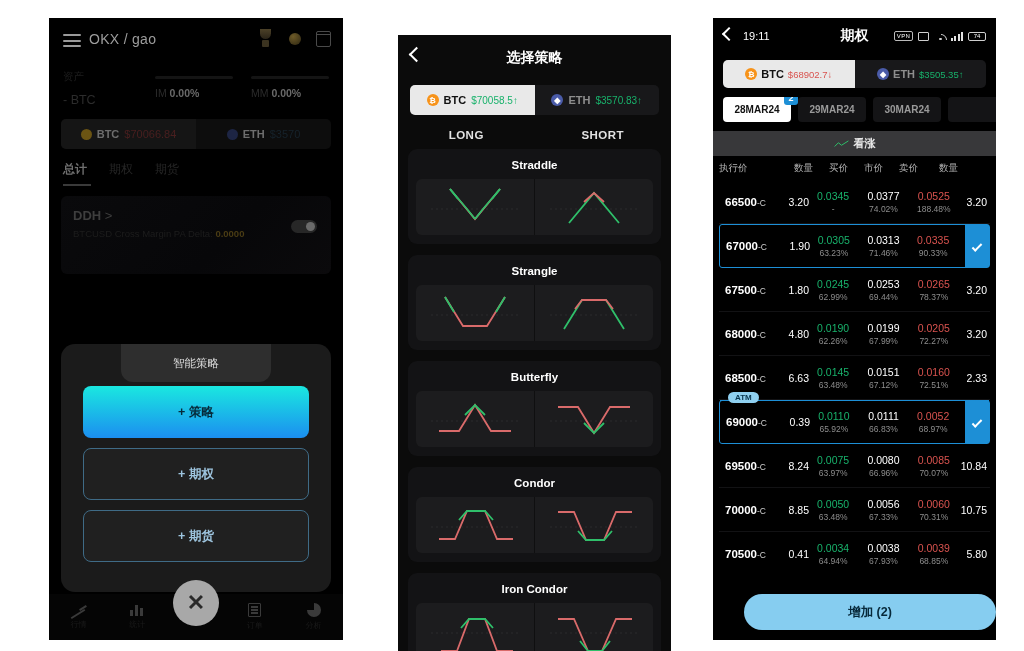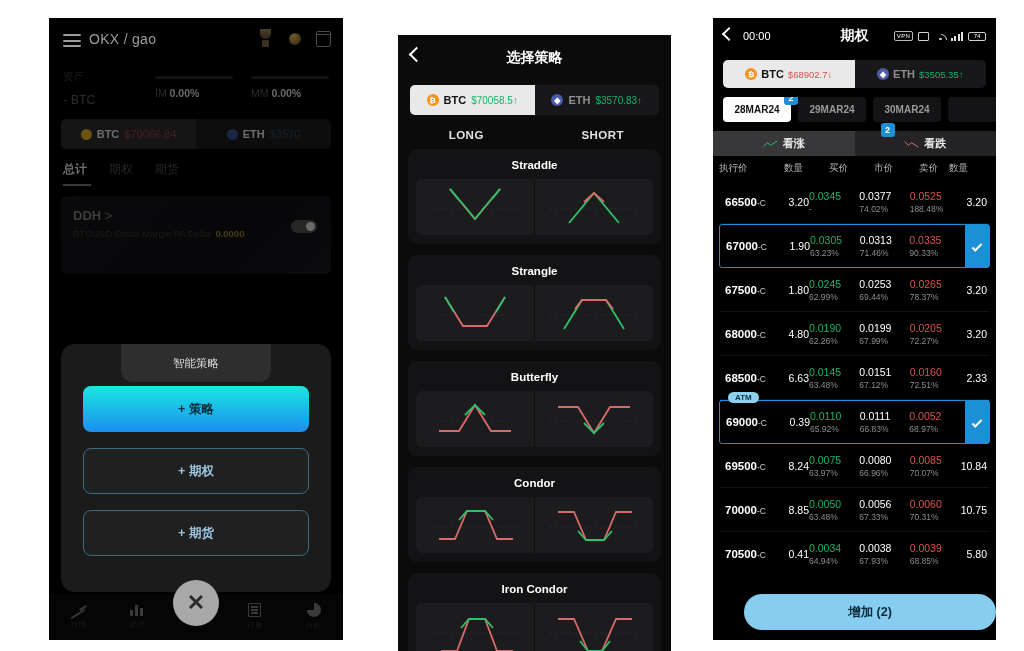--- a/index.html
+++ b/index.html
@@ -60,21 +60,21 @@
   .p1-ddh .s{position:absolute;left:12px;top:32px;font-size:9.5px;color:#1d1d1d;}
   .p1-ddh .s b{color:#4a3c14;}
   .p1-ddh .tg{position:absolute;right:14px;top:24px;width:26px;height:13px;border-radius:7px;background:#272727;}
   .p1-ddh .tg:after{content:"";position:absolute;right:2px;top:2px;width:9px;height:9px;border-radius:50%;background:#6a6a6a;}
 
   .p1-sheet{ position:absolute; left:12px; right:12px; bottom:48px; height:248px;
     background:#1b1b1b; border-radius:14px;}
   .p1-sheet .cap{ position:absolute; left:50%; transform:translateX(-50%); top:0;
     width:150px; height:38px; background:#2e2e2e; border-radius:0 0 12px 12px;
     color:#dcdcdc; font-size:11.5px; display:flex; align-items:center; justify-content:center;}
-  .p1-btn{ position:absolute; left:22px; right:22px; height:46px; border-radius:8px;
+  .p1-btn{ position:absolute; left:22px; right:22px; height:52px; border-radius:8px;
     display:flex;align-items:center;justify-content:center; font-size:12.5px; font-weight:700;}
   .p1-btn.grad{ top:42px; background:linear-gradient(180deg,#1ae8e0,#1b8ef0); color:#062a3a;}
   .p1-btn.out1{ top:104px; background:#202020; border:1px solid #3f6b86; color:#9dc4de;}
   .p1-btn.out2{ top:166px; background:#202020; border:1px solid #3f6b86; color:#9dc4de;}
   .p1-notch{ position:absolute; left:50%; transform:translateX(-50%); bottom:-11px;
     width:0;height:0;border-left:12px solid transparent;border-right:12px solid transparent;
     border-top:12px solid #1b1b1b;}
 
   .p1-nav{ position:absolute; left:0; right:0; bottom:0; height:46px; background:#050505;
     display:flex; align-items:center; }
@@ -147,32 +147,32 @@
   .dates .d.sel{background:#fff;color:#111;}
   .badge{position:absolute;top:-6px;right:-7px;min-width:14px;height:14px;border-radius:3px;background:#1d8fd6;
     color:#fff;font-size:9px;font-weight:700;display:flex;align-items:center;justify-content:center;padding:0 3px;}
 
   .cpmode{margin-top:9px;display:flex;height:25px;background:#242426;position:relative;}
   .cpmode .m{flex:1;display:flex;align-items:center;justify-content:center;gap:5px;font-size:11px;
     color:#e8e8e8;font-weight:700;position:relative;}
   .cpmode .m.on{background:#38383a;}
   .zz{width:15px;height:8px;}
 
-  .thead{display:flex;padding:6px 6px 5px 6px;font-size:9.5px;color:#b5b5b5;}
+  .thead{display:flex;padding:6px 6px 5px 6px;font-size:9.5px;color:#b5b5b5;gap:10px;}
   .thead .c0{width:50px;} .thead .c1{width:34px;text-align:right;}
   .thead .c2{flex:1;text-align:right;} .thead .c3{flex:1;text-align:right;}
   .thead .c4{flex:1;text-align:right;} .thead .c5{width:30px;text-align:right;}
   .thead .c6{width:22px;}
 
   .trow{display:flex;align-items:center;padding:5px 0 5px 6px;border-bottom:1px solid #121214;position:relative;min-height:44px;}
   .trow.sel{border:1.5px solid #1d8fd6;border-radius:3px;}
   .trow .strike{width:50px;font-size:11.5px;color:#fff;font-weight:700;}
   .trow .strike em{font-style:normal;font-size:8.5px;color:#cfcfcf;font-weight:400;}
   .trow .qty{width:34px;text-align:right;font-size:10.5px;color:#fff;}
-  .cellv{flex:1;text-align:left;padding-right:2px;}
+  .cellv{flex:1;text-align:center;padding-right:2px;}
   .cellv .v{font-size:10.5px;}
   .cellv .p{font-size:8.5px;color:#8d8d8d;margin-top:2px;}
   .bid .v{color:#18b26b;} .mid .v{color:#fff;} .ask .v{color:#d9534f;}
   .trow .qty2{width:30px;text-align:right;font-size:10.5px;color:#fff;padding-right:3px;}
   .chk{width:24px;height:100%;position:absolute;right:0;top:0;display:flex;align-items:center;justify-content:center;}
   .chk.on{background:#1d8fd6;}
   .chk .tick{width:10px;height:5px;border-left:2px solid #fff;border-bottom:2px solid #fff;transform:rotate(-45deg);}
   .atm{position:absolute;left:0;right:0;top:-1px;height:0;border-top:1px dashed #1d8fd6;}
   .atmb{position:absolute;left:8px;top:-9px;background:#8fd0f0;color:#06344d;font-size:8px;font-weight:700;
     border-radius:8px;padding:1px 7px;}
@@ -411,21 +411,21 @@
             </svg>
             </div>
         </div>
       </div>
     </div>
   </div>
 
   <div class="phone p3">
     <div class="p3-sb">
       <div class="bk2"></div>
-      <div class="clk">00:00</div>
+      <div class="clk">19:11</div>
       <div class="ttl">期权</div>
       <div class="sys">
         <span class="vpn">VPN</span>
         <span class="sim"></span>
         <span class="wifi"></span>
         <span class="sig">
             <i style="height:3px"></i>
             <i style="height:5px"></i>
             <i style="height:7px"></i>
             <i style="height:9px"></i>
@@ -463,26 +463,20 @@
         </div>
     </div>
 
     <div class="cpmode">
       <div class="m on">
         <svg class="zz" viewBox="0 0 24 12">
             <polyline points="1,10 7,4 12,8 23,1" fill="none" stroke="#2fbf6a" stroke-width="1.6"></polyline>
           </svg>
         <span>看涨</span>
         <span class="badge" style="top:-8px;right:-40px">2</span>
-      </div>
-      <div class="m">
-        <svg class="zz" viewBox="0 0 24 12">
-            <polyline points="1,2 7,8 12,4 23,11" fill="none" stroke="#d96a6a" stroke-width="1.6"></polyline>
-          </svg>
-        <span>看跌</span>
       </div>
     </div>
 
     <div class="thead">
       <div class="c0">执行价</div>
       <div class="c1">数量</div>
       <div class="c2">买价</div>
       <div class="c3">市价</div>
       <div class="c4">卖价</div>
       <div class="c5">数量</div>

